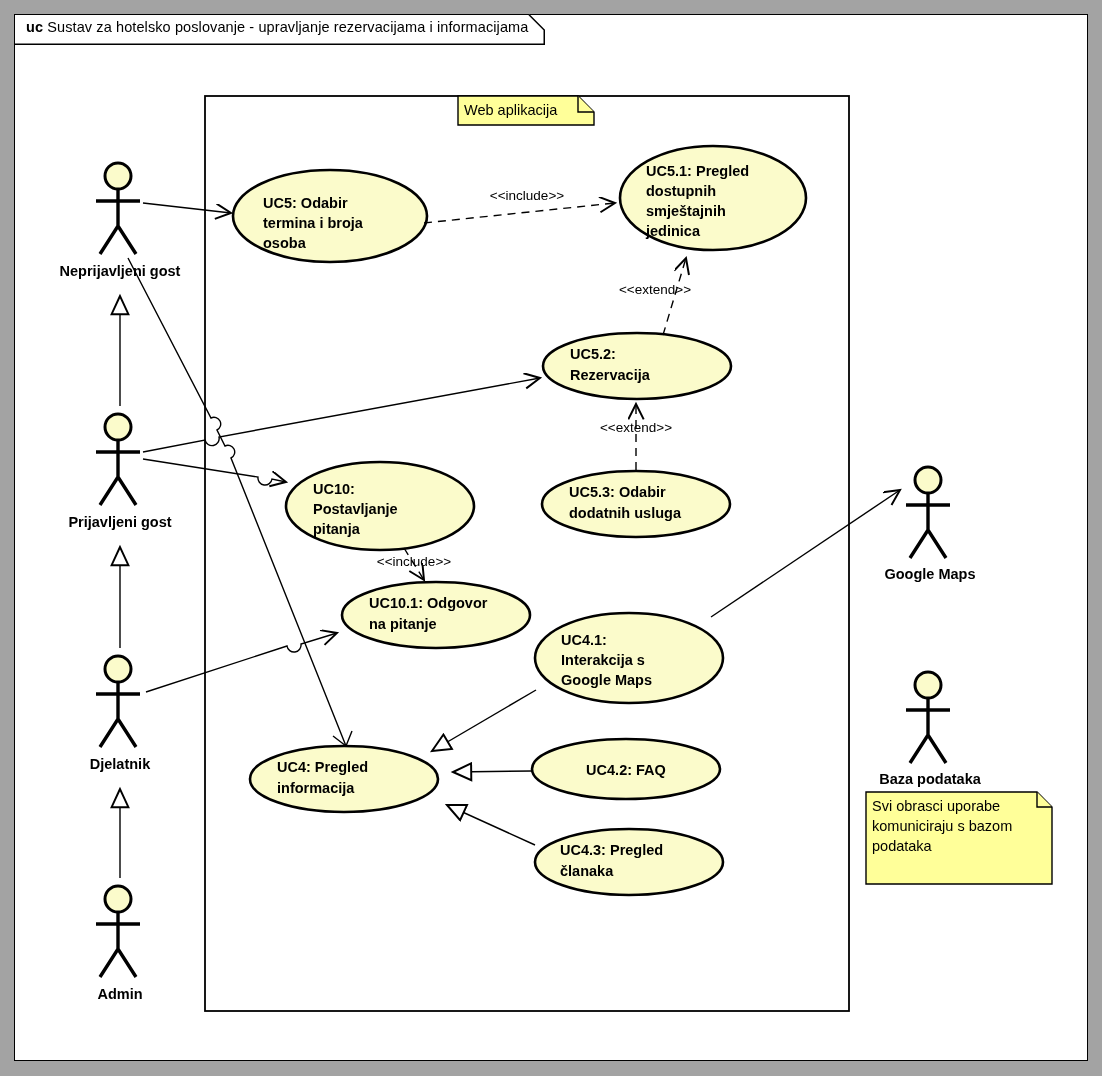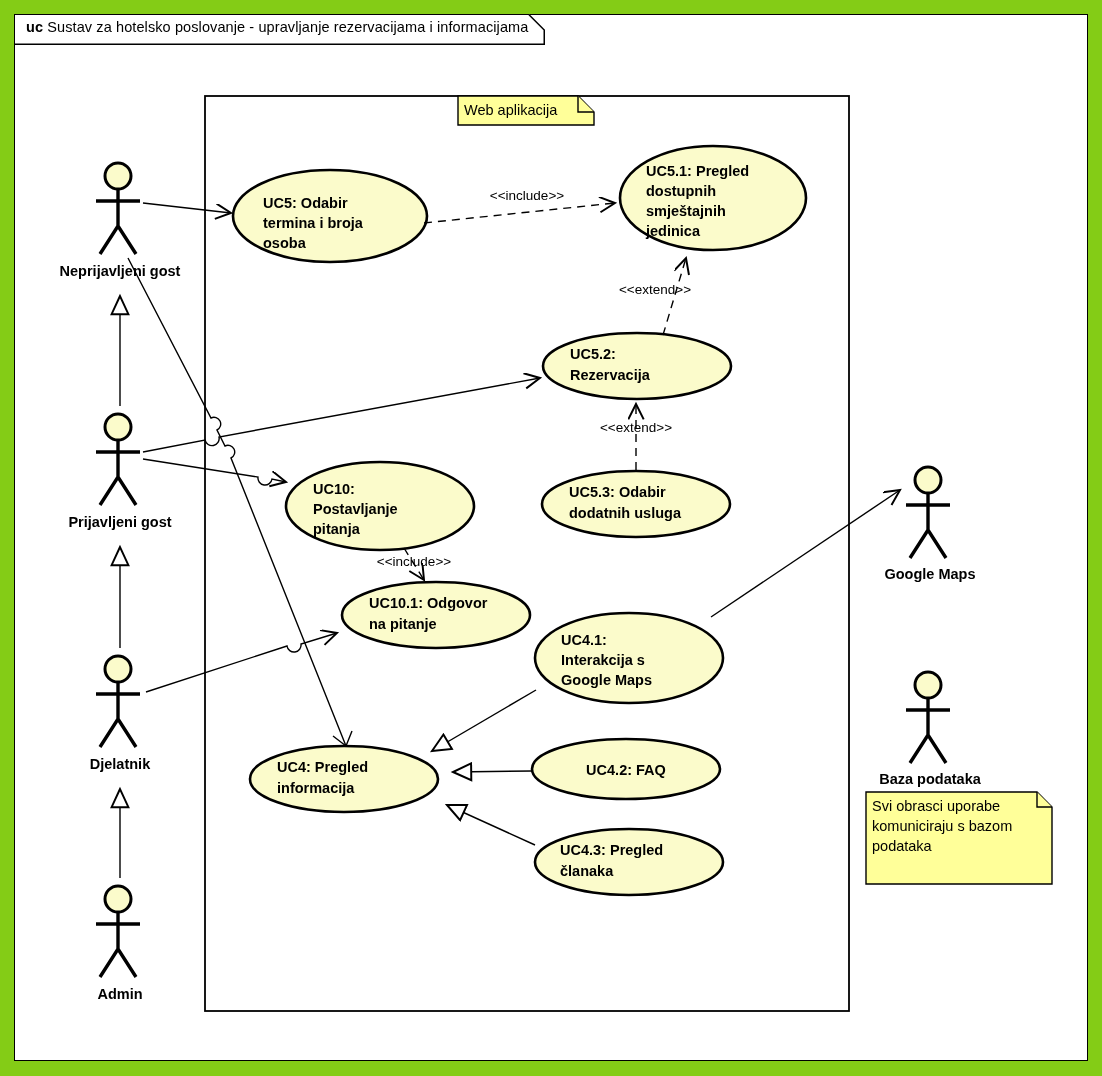--- a/index.html
+++ b/index.html
@@ -1,18 +1,18 @@
 <!DOCTYPE html>
 <html><head>
 <meta charset="utf-8">
 <title>UML Use Case Diagram</title>
 <style>
   html,body{margin:0;padding:0;background:#ffffff;}
   body{font-family:"Liberation Sans",sans-serif;}
-  #page{position:relative;width:1102px;height:1076px;background:#84cc16;overflow:hidden;}
+  #page{position:relative;width:1102px;height:1076px;background:#a3a3a3;overflow:hidden;}
   #frame{position:absolute;left:14px;top:14px;width:1074px;height:1047px;border:1.5px solid #000;box-sizing:border-box;background:#fff;}
   #frame-tab{position:absolute;left:14px;top:14px;height:30px;box-sizing:border-box;background:#fff;border-left:1.5px solid #000;border-top:1.5px solid #000;}
   #title-text{position:absolute;left:26px;top:19px;font-size:14.5px;color:#000;white-space:nowrap;letter-spacing:0.1px;}
   #title-text b{font-weight:bold;}
   svg#canvas{position:absolute;left:0;top:0;width:1102px;height:1076px;}
   .uc-label{font-size:14.5px;font-weight:bold;fill:#000;font-family:"Liberation Sans",sans-serif;}
   .actor-label{font-size:14.5px;font-weight:bold;fill:#000;font-family:"Liberation Sans",sans-serif;text-anchor:middle;}
   .stereo{font-size:13.5px;fill:#000;font-family:"Liberation Sans",sans-serif;text-anchor:middle;}
   .note-text{font-size:14.5px;fill:#000;font-family:"Liberation Sans",sans-serif;}
   .ell{fill:#FBFBCB;stroke:#000;stroke-width:2.6;}

